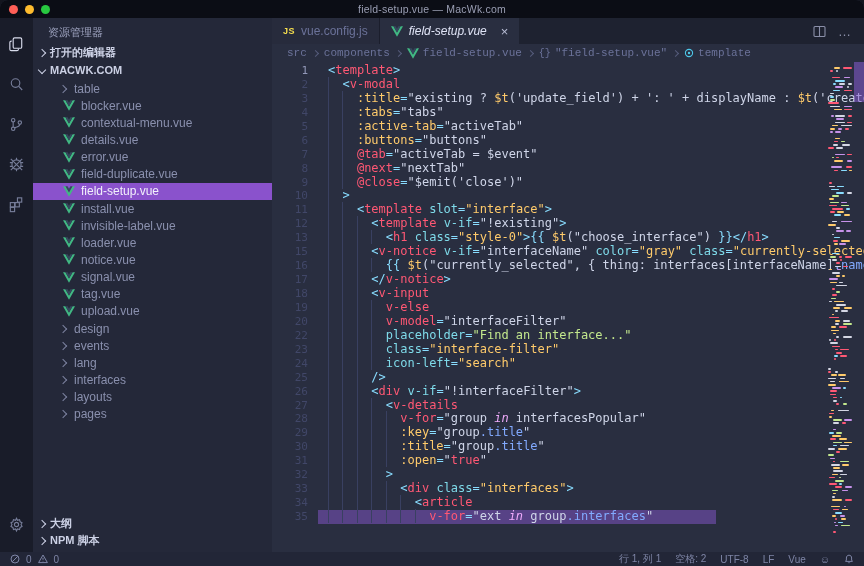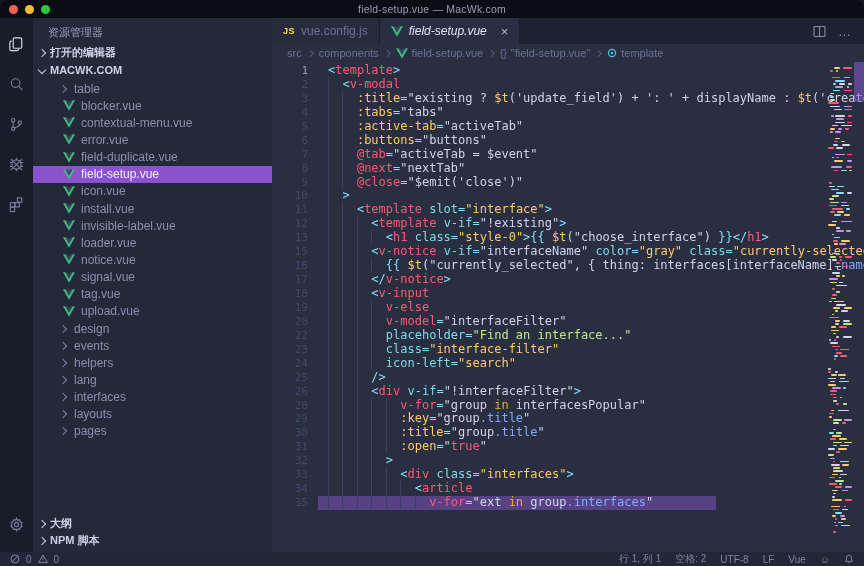--- a/index.html
+++ b/index.html
@@ -43,39 +43,39 @@
   .tab.inactive{background:#272b3c;color:#6b7299;border-right:1px solid #1b1e2c;}
   .tab.active{background:#292e40;color:#dfe3f5;}
   .tab.active .tab-label{font-style:italic;}
   .js-badge{color:#f7df4e;font-weight:bold;font-size:9px;letter-spacing:.5px;}
   .tab-close{margin-left:8px;color:#b9bed6;font-size:13px;line-height:13px;cursor:pointer;}
   .strip-rest{flex:1;display:flex;align-items:center;justify-content:flex-end;gap:12px;padding-right:12px;color:#8a8fa8;}
   .ed-action{cursor:pointer;display:flex;align-items:center;}
   .ed-action svg{width:13px;height:13px;stroke:currentColor;fill:none;stroke-width:1.1;}
   .more-dots{font-size:13px;letter-spacing:1px;color:#8a8fa8;cursor:pointer;}
   .breadcrumbs{height:18px;background:#292e40;display:flex;align-items:center;gap:6px;
-    padding-left:15px;font-size:11px;color:#6b7299;flex:none;}
+    padding-left:15px;font-size:11px;color:#6b7299;flex:none;font-family:Liberation Mono, monospace;}
   .crumb{display:flex;align-items:center;gap:4px;cursor:pointer;}
   .bc-sep{width:4px;height:4px;border-right:1px solid #565c7c;border-top:1px solid #565c7c;transform:rotate(45deg);flex:none;}
   .braces{color:#6b7299;font-size:10px;}
   .sym-ic{width:10px;height:10px;}
   
   .codearea{flex:1;position:relative;overflow:hidden;background:#292e40;
     font-family:"DejaVu Sans Mono",monospace;font-size:12px;}
   .codelines{position:absolute;top:2px;left:0;right:31px;}
   .line{display:flex;height:13.95px;line-height:13.95px;}
   .num{width:36px;flex:none;text-align:right;padding-right:10px;color:#414768;font-size:11px;}
   .num.act{color:#9298b8;}
   .content{white-space:pre;position:relative;z-index:0;padding-left:10px;}
   .line.sel .content::before{content:"";position:absolute;left:0;top:0;height:100%;width:398px;
     background:rgba(134,85,204,.5);z-index:-1;}
   .tk-ws{background:repeating-linear-gradient(90deg,#394061 0 1px,transparent 1px 14.45px);}
   .tk-p{color:#89ddff}.tk-tag{color:#ff5874}.tk-attr{color:#7fdbea}.tk-dattr{color:#ffcb6b}
   .tk-vdir{color:#ff5874}.tk-str{color:#cfd5e8}.tk-sy{color:#ffcb6b}.tk-sg{color:#c3e88d}
-  .tk-fn{color:#ffcb6b}.tk-kw{color:#eab308;}.tk-prop{color:#82aaff}
+  .tk-fn{color:#ffcb6b}.tk-kw{color:#f0abfc;font-style:italic}.tk-prop{color:#82aaff}
   .tk-bool{color:#ff5874}.tk-txt{color:#cfd5e8}
   .minimap{position:absolute;top:0;bottom:0;right:11px;width:26px;cursor:pointer;}
   .mseg{position:absolute;height:1.7px;border-radius:1px;}
   .vscroll{position:absolute;top:0;right:0;width:10px;height:40px;background:rgba(134,92,208,.55);cursor:pointer;}
   
   .statusbar{position:absolute;left:0;right:0;bottom:0;height:14px;background:#222637;
     display:flex;align-items:center;justify-content:space-between;padding:0 10px;box-sizing:border-box;
     font-size:10px;color:#7e85a6;}
   .sb-left,.sb-right{display:flex;align-items:center;gap:6px;}
   .sb-right{gap:14px;}
@@ -173,42 +173,42 @@
               <path fill="#41b883" d="M204.8 0 128 132.8 51.2 0 0 0 128 221.3 256 0Z"></path>
               <path fill="#35495e" d="M204.8 0 128 132.8 51.2 0 97.9 0 128 52.1 158.1 0Z"></path>
             </svg>
             <span class="lbl">contextual-menu.vue</span>
           </div>
           <div class="row">
             <svg class="vue-ic" viewBox="0 0 256 221">
               <path fill="#41b883" d="M204.8 0 128 132.8 51.2 0 0 0 128 221.3 256 0Z"></path>
               <path fill="#35495e" d="M204.8 0 128 132.8 51.2 0 97.9 0 128 52.1 158.1 0Z"></path>
             </svg>
+            <span class="lbl">details.vue</span>
+          </div>
+          <div class="row">
+            <svg class="vue-ic" viewBox="0 0 256 221">
+              <path fill="#41b883" d="M204.8 0 128 132.8 51.2 0 0 0 128 221.3 256 0Z"></path>
+              <path fill="#35495e" d="M204.8 0 128 132.8 51.2 0 97.9 0 128 52.1 158.1 0Z"></path>
+            </svg>
             <span class="lbl">error.vue</span>
           </div>
           <div class="row">
             <svg class="vue-ic" viewBox="0 0 256 221">
               <path fill="#41b883" d="M204.8 0 128 132.8 51.2 0 0 0 128 221.3 256 0Z"></path>
               <path fill="#35495e" d="M204.8 0 128 132.8 51.2 0 97.9 0 128 52.1 158.1 0Z"></path>
             </svg>
             <span class="lbl">field-duplicate.vue</span>
           </div>
           <div class="row selected">
             <svg class="vue-ic" viewBox="0 0 256 221">
               <path fill="#41b883" d="M204.8 0 128 132.8 51.2 0 0 0 128 221.3 256 0Z"></path>
               <path fill="#35495e" d="M204.8 0 128 132.8 51.2 0 97.9 0 128 52.1 158.1 0Z"></path>
             </svg>
             <span class="lbl">field-setup.vue</span>
-          </div>
-          <div class="row">
-            <svg class="vue-ic" viewBox="0 0 256 221">
-              <path fill="#41b883" d="M204.8 0 128 132.8 51.2 0 0 0 128 221.3 256 0Z"></path>
-              <path fill="#35495e" d="M204.8 0 128 132.8 51.2 0 97.9 0 128 52.1 158.1 0Z"></path>
-            </svg>
-            <span class="lbl">icon.vue</span>
           </div>
           <div class="row">
             <svg class="vue-ic" viewBox="0 0 256 221">
               <path fill="#41b883" d="M204.8 0 128 132.8 51.2 0 0 0 128 221.3 256 0Z"></path>
               <path fill="#35495e" d="M204.8 0 128 132.8 51.2 0 97.9 0 128 52.1 158.1 0Z"></path>
             </svg>
             <span class="lbl">install.vue</span>
           </div>
           <div class="row">
             <svg class="vue-ic" viewBox="0 0 256 221">
@@ -252,24 +252,20 @@
             </svg>
             <span class="lbl">upload.vue</span>
           </div>
           <div class="row">
             <span class="chev right"></span>
             <span class="lbl">design</span>
           </div>
           <div class="row">
             <span class="chev right"></span>
             <span class="lbl">events</span>
-          </div>
-          <div class="row">
-            <span class="chev right"></span>
-            <span class="lbl">helpers</span>
           </div>
           <div class="row">
             <span class="chev right"></span>
             <span class="lbl">lang</span>
           </div>
           <div class="row">
             <span class="chev right"></span>
             <span class="lbl">interfaces</span>
           </div>
           <div class="row">
@@ -439,20 +435,24 @@
               <span class="num">24</span>
               <span class="content"><span class="tk-ws">        </span><span class="tk-attr">icon-left</span><span class="tk-p">=</span><span class="tk-sy">"search"</span></span>
             </div>
             <div class="line">
               <span class="num">25</span>
               <span class="content"><span class="tk-ws">      </span><span class="tk-p">/&gt;</span></span>
             </div>
             <div class="line">
               <span class="num">26</span>
               <span class="content"><span class="tk-ws">      </span><span class="tk-p">&lt;</span><span class="tk-tag">div</span><span class="tk-txt"> </span><span class="tk-attr">v-if</span><span class="tk-p">=</span><span class="tk-str">"!interfaceFilter"</span><span class="tk-p">&gt;</span></span>
+            </div>
+            <div class="line">
+              <span class="num">27</span>
+              <span class="content"><span class="tk-ws">        </span><span class="tk-p">&lt;</span><span class="tk-tag">v-details</span></span>
             </div>
             <div class="line">
               <span class="num">28</span>
               <span class="content"><span class="tk-ws">          </span><span class="tk-vdir">v-for</span><span class="tk-p">=</span><span class="tk-str">"group </span><span class="tk-kw">in</span><span class="tk-str"> interfacesPopular"</span></span>
             </div>
             <div class="line">
               <span class="num">29</span>
               <span class="content"><span class="tk-ws">          </span><span class="tk-dattr">:key</span><span class="tk-p">=</span><span class="tk-str">"group</span><span class="tk-prop">.title</span><span class="tk-str">"</span></span>
             </div>
             <div class="line">

